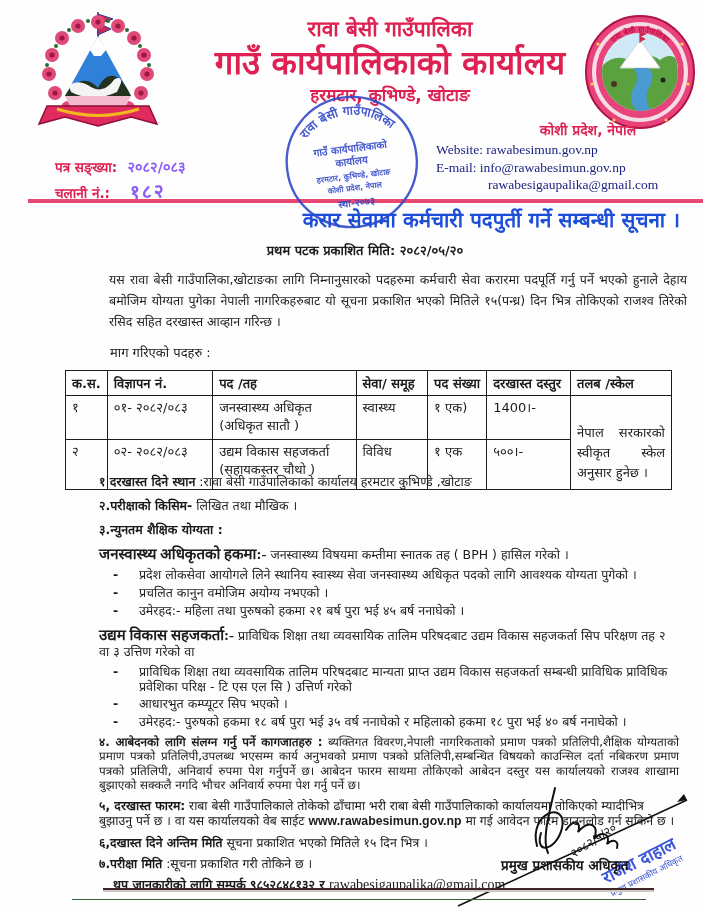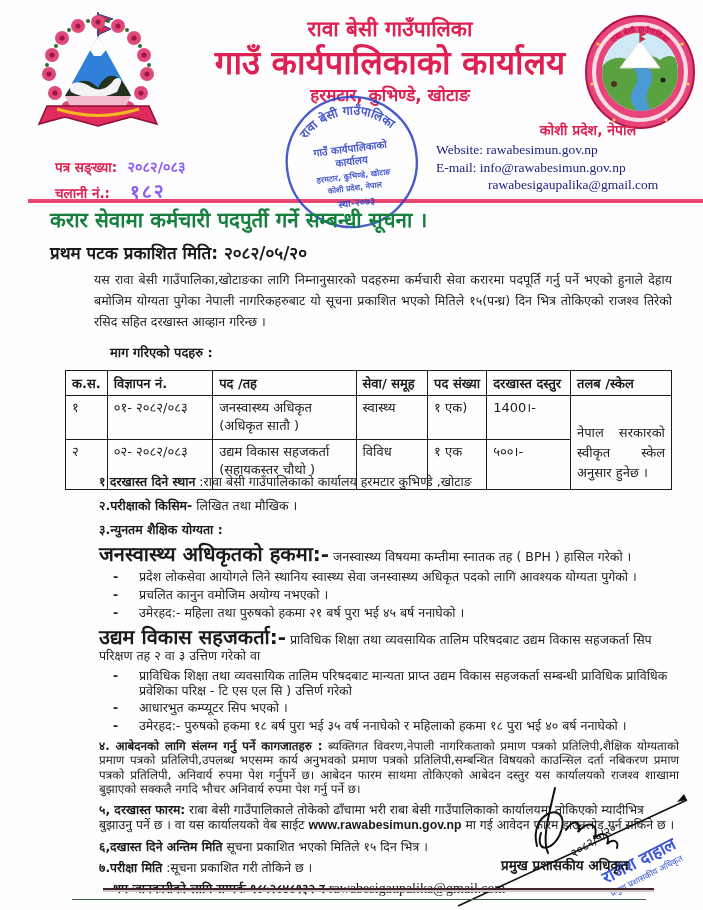--- a/index.html
+++ b/index.html
@@ -25,41 +25,41 @@
   .weblinks .indent { padding-left:52px; }
   .refs { position:absolute; left:55px; top:157px; font-size:13.5px; line-height:1.45; }
   .refs .lbl { color:var(--red); font-weight:bold;margin-top:36px; }
   .refs .val { color:#8b5cf6; font-weight:bold; font-size:14.5px; margin-left:6px; }
   .refs .hand { display:inline-block; font-size:19px; transform:rotate(-2deg); margin-left:16px; letter-spacing:2px; }
   .pink-rule { position:absolute; left:28px; top:199px; width:675px; height:4px; background:#e8476f; }
 
   .office-stamp { position:absolute; left:283px; top:93px; transform:rotate(-7deg); opacity:.88; }
 
   
-  .title { position:absolute; left:50px; top:205px; width:630px; text-align:left;
-           font-size:20.5px; font-weight:bold; color:#15803d; }
-  .pubdate { position:absolute; left:50px; top:241px; width:630px; 
-             font-size:17px; font-weight:bold; }
-  .intro { position:absolute; left:94px; top:269px; width:578px; font-size:12.5px;
+  .title { position:absolute; left:50px; top:205px; width:630px; text-align:right;
+           font-size:20.5px; font-weight:bold; color:#1d4ed8; }
+  .pubdate { position:absolute; left:50px; top:241px; width:630px; text-align:center;
+             font-size:13px; font-weight:bold; }
+  .intro { position:absolute; left:109px; top:269px; width:578px; font-size:12.5px;
            line-height:21px; text-align:justify; }
-  .positions-label { position:absolute; left:110px; top:343px; font-size:13px; font-weight:bold; }
+  .positions-label { position:absolute; left:110px; top:343px; font-size:13px; font-weight:normal; }
 
   
   .tbl { position:absolute; left:65px; top:370px; width:607px; border-collapse:collapse; font-size:13px;border-radius:14px; }
   .tbl th, .tbl td { border:1.6px solid #1c1c1c; padding:2px 6px; text-align:left; vertical-align:top; }
   .tbl th { font-weight:bold; padding:3px 6px; white-space:nowrap; }
   .tbl .r1 td { height:44px; }
   .tbl .r2 td { height:50px; }
   .tbl .salary { vertical-align:bottom; padding-bottom:6px; text-align:justify; line-height:1.55; }
 
   
   .content { position:absolute; left:99px; top:466px; width:580px; font-size:12.5px; line-height:16px; }
   .content p { margin:8px 0 2px 0; }
   .bld { font-weight:bold; }
-  .sec-head { font-size:20px; font-weight:bold; }
+  .sec-head { font-size:15px; font-weight:bold;font-family:Liberation Serif, serif; }
   .sec { margin-top:4px; }
   .bullets { margin:4px 0 0 14px; }
   .bullet { display:flex; margin-bottom:2px; }
   .bullet .dash { width:26px; font-weight:bold; flex:none; }
   .bullet .bt { flex:1; line-height:15px; }
   .small { font-size:11.8px; line-height:14.4px; text-align:justify; margin-top:5px !important; }
   .mid { font-size:12.3px; line-height:15.5px; margin-top:6px !important; }
   .contact { margin:4px 0 0 14px !important; font-weight:bold; font-size:12.5px; }
   .latin { font-family:"Liberation Serif", serif; font-size:14px; font-weight:normal; }
   .url-latin { font-family:"Liberation Sans", sans-serif; font-weight:bold; }

